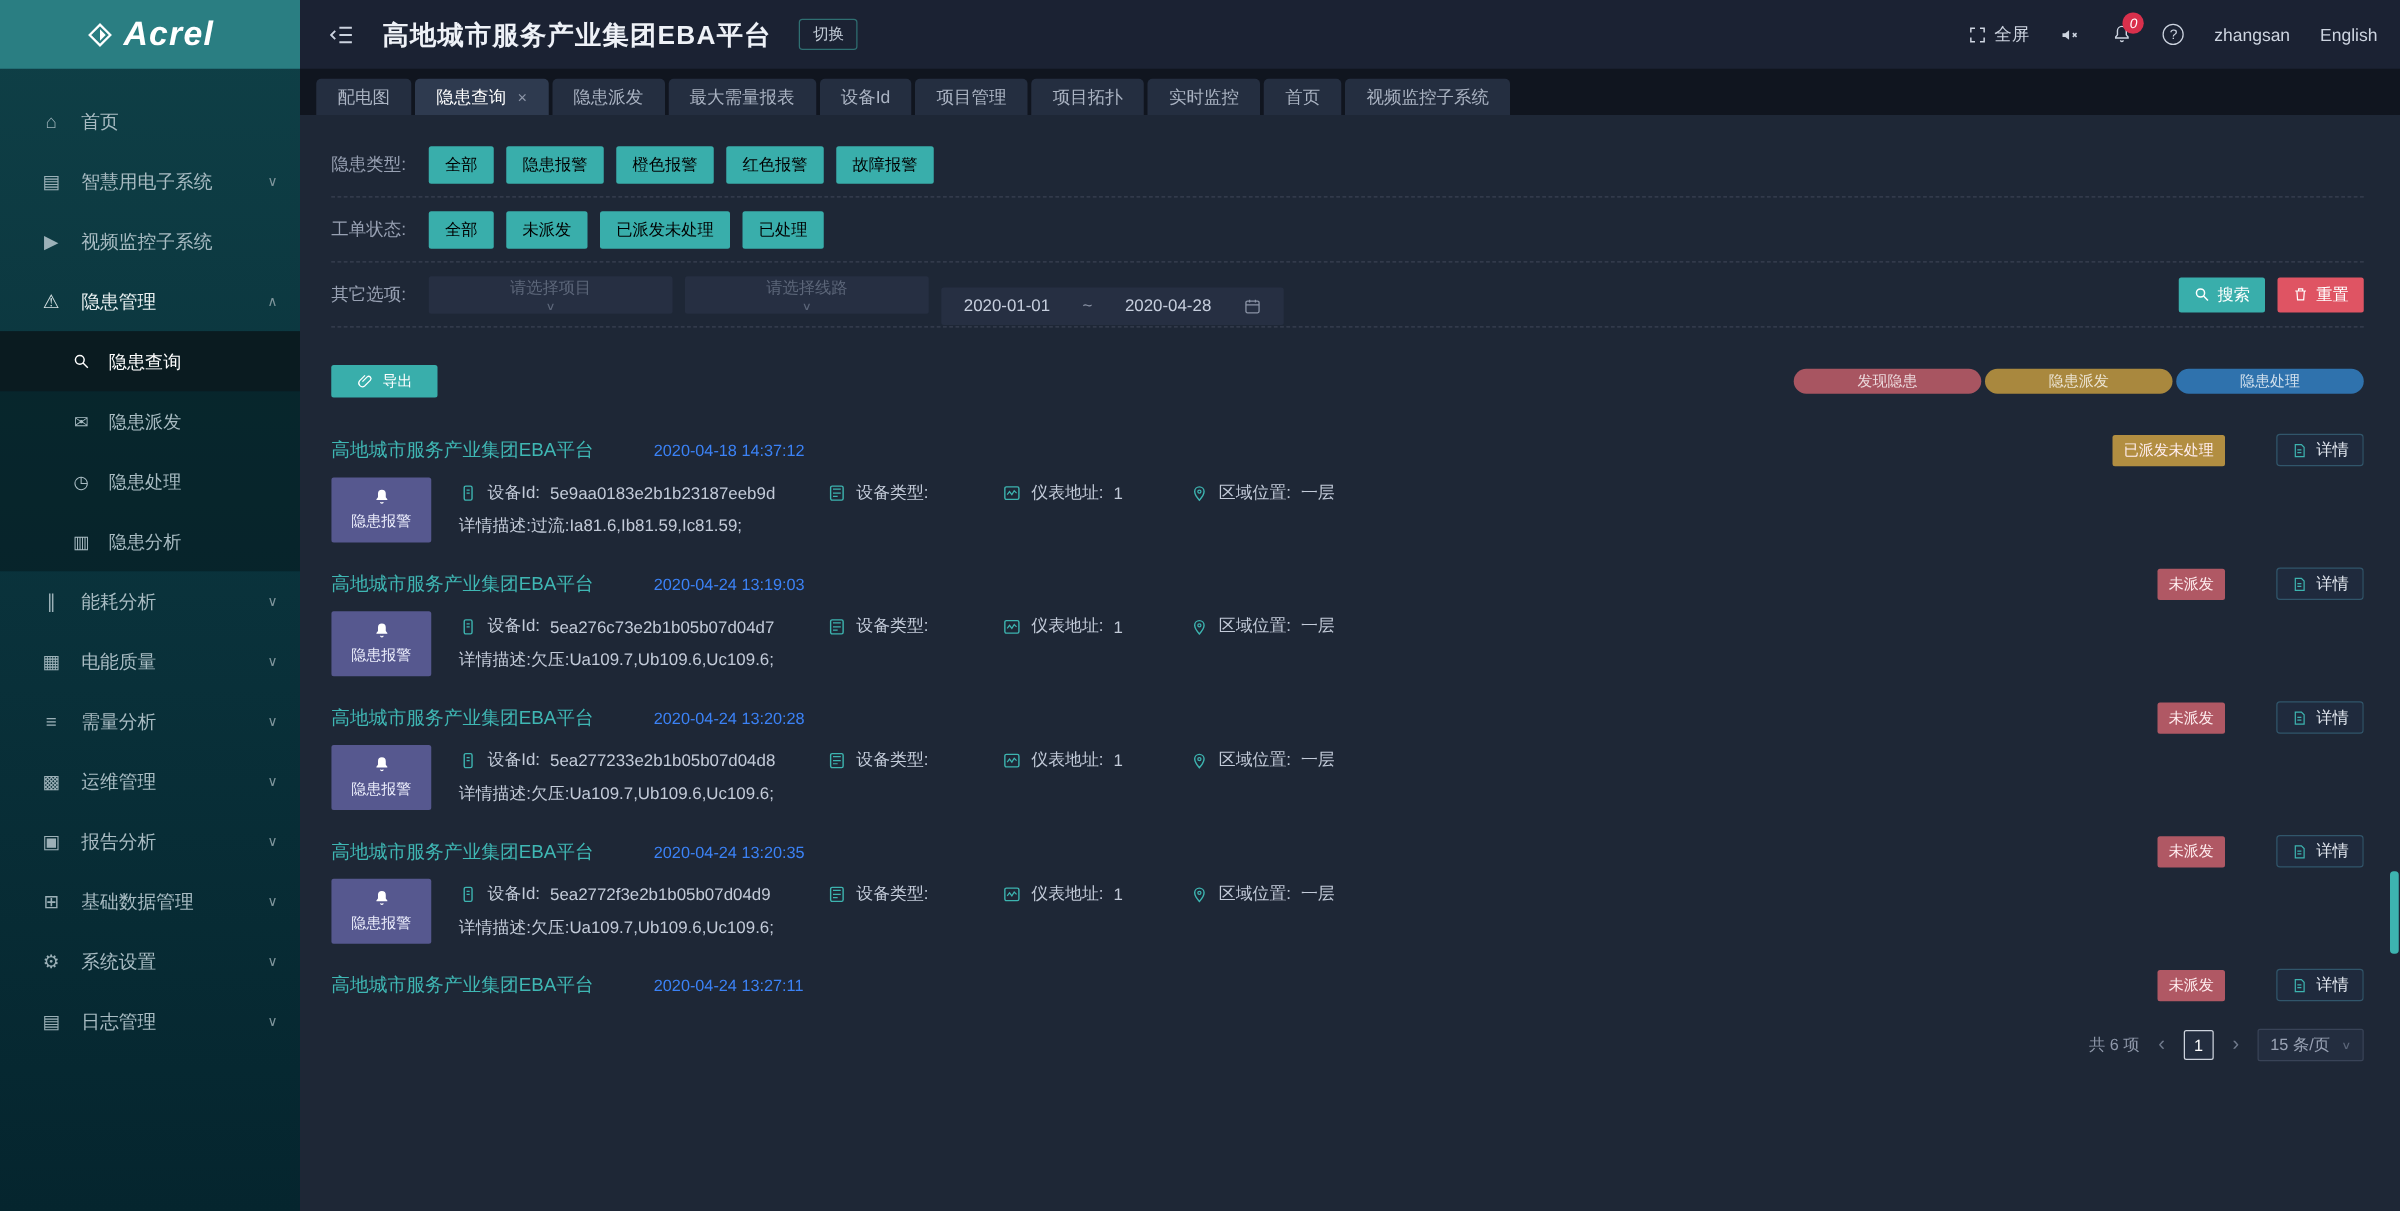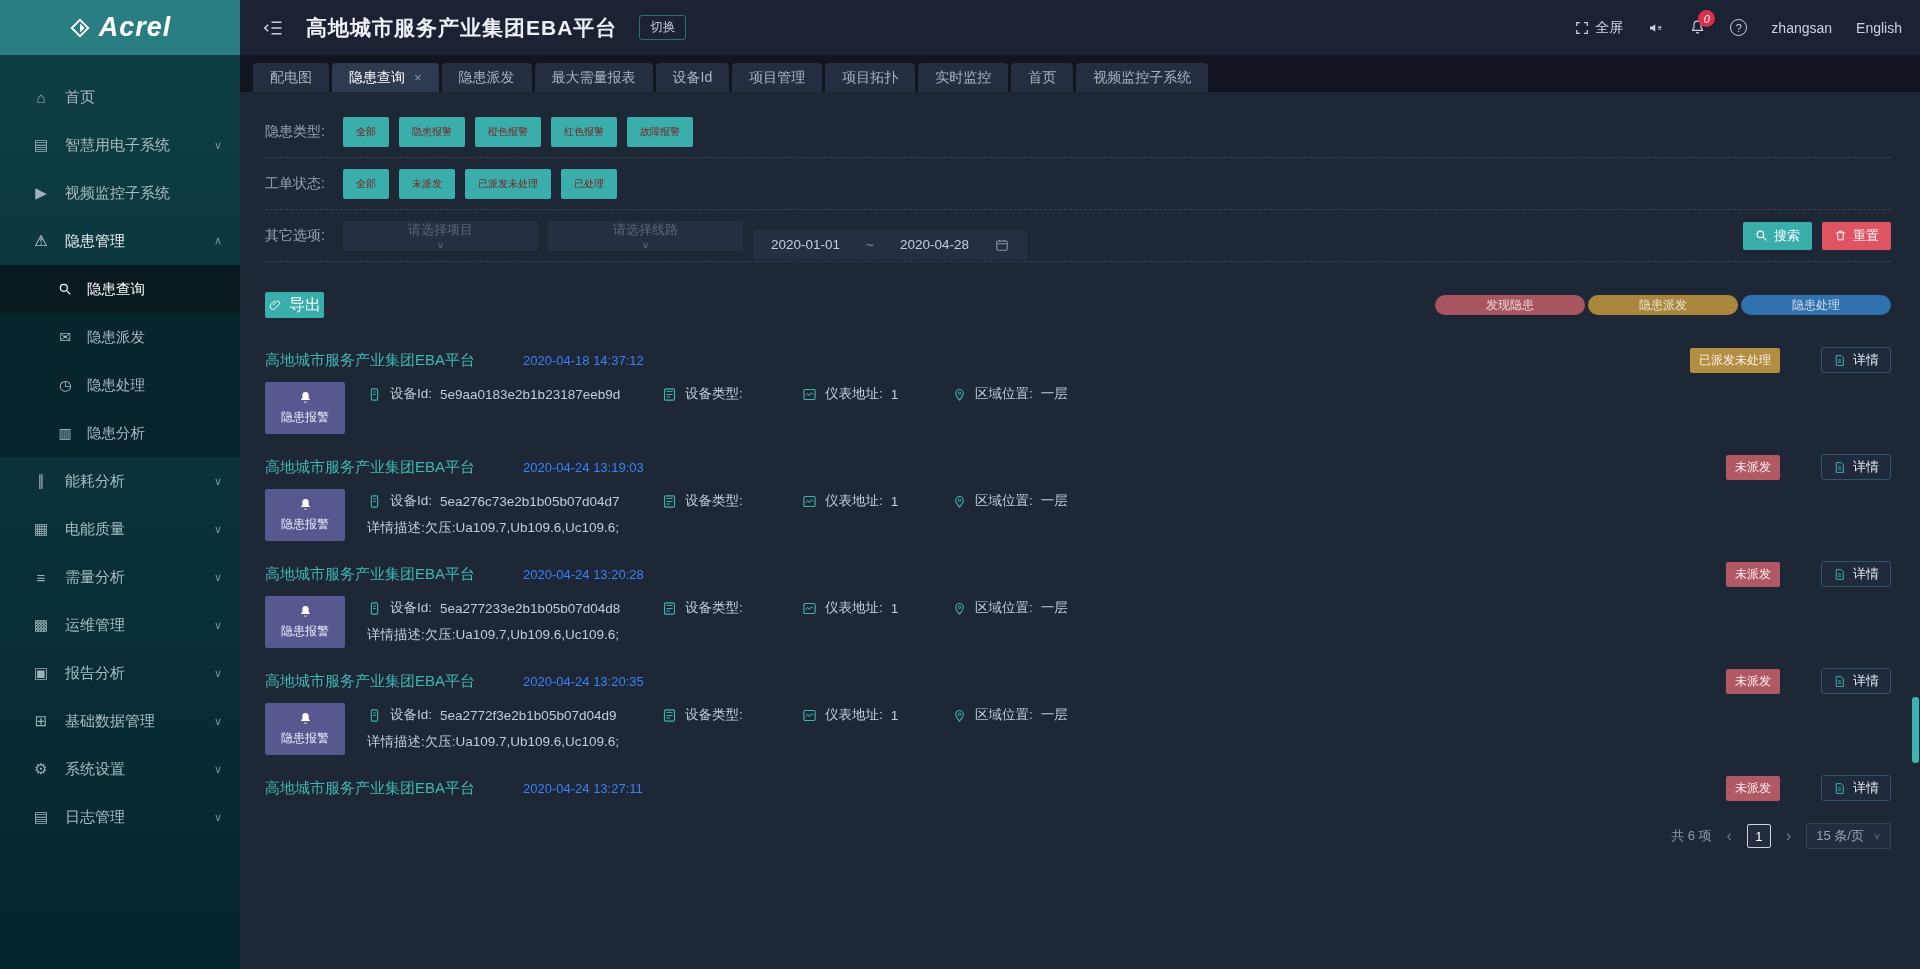--- a/index.html
+++ b/index.html
@@ -38,33 +38,33 @@
   
   .tabbar { height:37px; flex:0 0 37px; background:#10151f; display:flex; align-items:flex-end; padding-left:13px; gap:3px; }
   .tab { height:29px; background:#242e40; color:#aab3c2; font-size:14px; display:flex; align-items:center; padding:0 17px; border-radius:4px 4px 0 0; gap:9px; cursor:pointer; white-space:nowrap; }
   .tab.active { background:#2e3a4f; color:#fff; }
   .tab-close { font-size:13px; color:#8d96a8; }
 
   
   .content { flex:1; background:#1e2736; padding:14px 29px 0 25px; display:flex; flex-direction:column; min-height:0; }
   .filter-row { height:52px; display:flex; align-items:center; border-bottom:1px dashed #3a4253; }
   .f-label { width:78px; color:#98a1b3; font-size:14px; flex:0 0 78px; }
-  .fbtn { height:30px; background:#39aeab; border:none; color:#7f1d1d; font-size:10px; padding:0 13px; border-radius:2px; margin-right:10px; cursor:pointer; }
+  .fbtn { height:30px; background:#39aeab; border:none; color:#000000; font-size:13px; padding:0 13px; border-radius:2px; margin-right:10px; cursor:pointer; }
   .sel { width:195px; height:30px; background:#262f42; border-radius:2px; display:flex; align-items:center; justify-content:space-between; padding:0 12px; margin-right:10px; color:#5c6679; font-size:13px; cursor:pointer;flex-direction:column; }
   .sel-chev { font-size:11px; color:#5c6679; transform:scaleY(.8); }
   .date-box { height:30px; background:#262f42; border-radius:2px; display:flex; align-items:center; gap:26px; padding:0 18px; color:#c6cedd; font-size:13.5px; cursor:pointer;margin-top:18px; }
   .tilde { color:#8a93a5; }
   .cal-icon { color:#8a93a5; display:flex; }
   .row-right { margin-left:auto; display:flex; gap:10px; }
   .search-btn,.reset-btn { height:28px; border:none; border-radius:2px; color:#fff; font-size:13px; display:flex; align-items:center; gap:6px; padding:0 12px; cursor:pointer; }
   .search-btn { background:#39aeab; }
   .reset-btn { background:#df5463; }
 
   .toolbar-row { margin-top:30px; display:flex; align-items:center; flex:0 0 auto; }
-  .export-btn { height:26px; background:#39aeab; border:none; border-radius:2px; color:#fff; font-size:16px; display:flex; align-items:center; gap:7px; padding:0 3px; cursor:pointer; }
+  .export-btn { height:26px; background:#39aeab; border:none; border-radius:2px; color:#fff; font-size:12px; display:flex; align-items:center; gap:7px; padding:0 20px; cursor:pointer; }
   .legend { margin-left:auto; display:flex; gap:3px; }
   .legend-pill { width:150px; height:20px; border-radius:10px; display:flex; align-items:center; justify-content:center; font-size:12px; color:rgba(255,255,255,.78); }
   .legend-found { background:#a85561; }
   .legend-dispatch { background:#a9883e; }
   .legend-process { background:#2f72ad; }
 
   
   .list { height:460px; padding-top:32px; overflow:hidden; flex:0 0 auto; box-sizing:content-box; }
   .item { margin-bottom:23px; }
   .item-top { display:flex; align-items:center; height:20px; }
@@ -393,20 +393,21 @@
           </span>
           <span class="dcol c4">
             <svg width="15" height="15" viewBox="0 0 24 24">
                       <path d="M12 21s-6-6.5-6-11a6 6 0 1 1 12 0c0 4.5-6 11-6 11z" fill="none" stroke="currentColor" stroke-width="1.8"></path>
                       <circle cx="12" cy="10" r="2" fill="none" stroke="currentColor" stroke-width="1.6"></circle>
                     </svg>
             <span>区域位置:</span>
             <span>一层</span>
           </span>
         </div>
+        <div class="detail-desc">详情描述:过流:Ia81.6,Ib81.59,Ic81.59;</div>
       </div>
     </div>
   </div>
           <div class="item">
     <div class="item-top">
       <a class="item-title">高地城市服务产业集团EBA平台</a>
       <span class="item-time">2020-04-24 13:19:03</span>
       <span class="flex1"></span>
       <span class="status-badge" style="background: rgb(176, 88, 100);">未派发</span>
       <button class="detail-btn">

